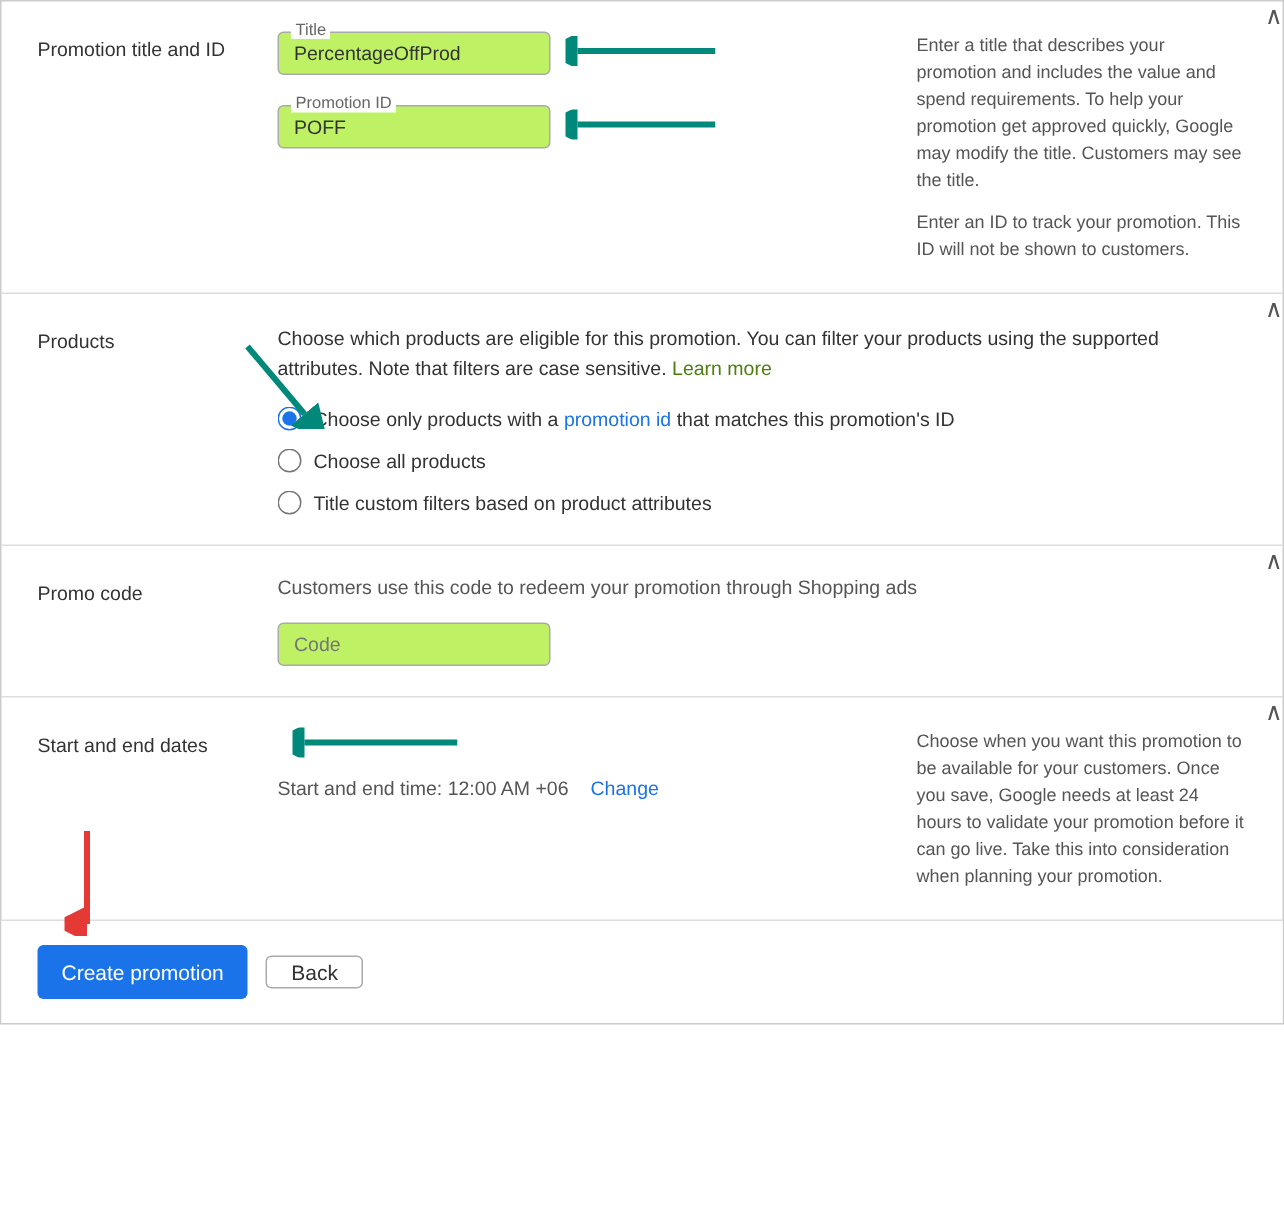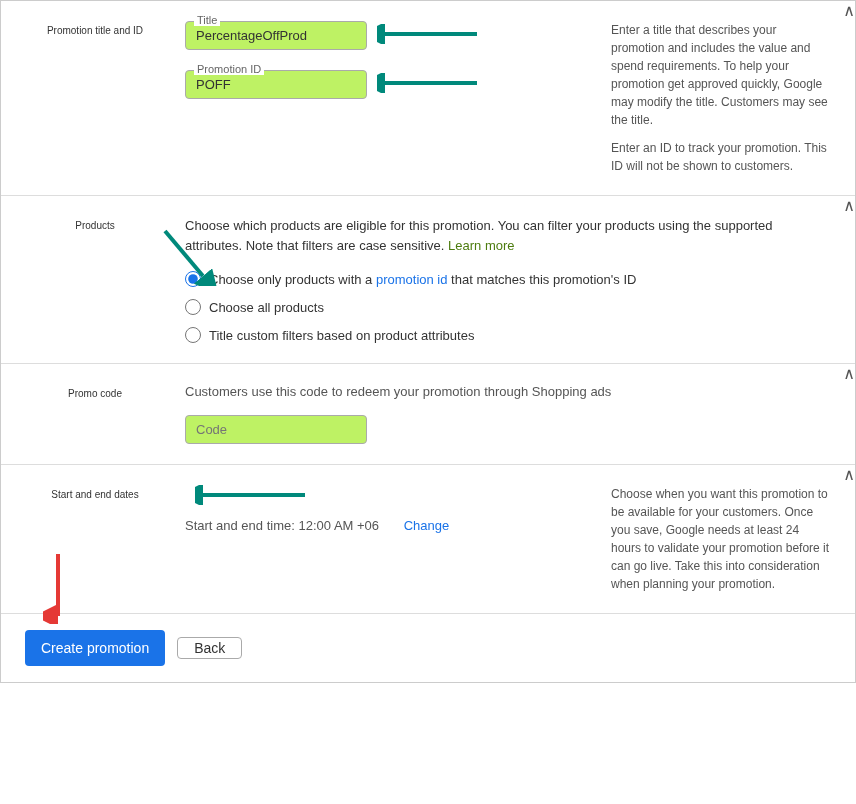--- a/index.html
+++ b/index.html
@@ -23,25 +23,24 @@
       border-bottom: 1px solid #ddd;
       padding: 20px 24px;
       display: flex;
       gap: 20px;
       position: relative;
     }
 
     .section-label {
       width: 140px;
       flex-shrink: 0;
-      font-size: 10px;
+      font-size: 13px;
       font-weight: 500;
       color: #333;
       padding-top: 4px;
-      text-align: center;
     }
 
     .section-content {
       flex: 1;
       position: relative;
     }
 
     .section-info {
       width: 220px;
       flex-shrink: 0;
@@ -158,21 +157,21 @@
 
     .date-time-info {
       margin-top: 10px;
       font-size: 13px;
       color: #555;
     }
 
     .change-link {
       color: #1a73e8;
       text-decoration: none;
-      margin-left: 21px;
+      margin-left: 11px;
     }
 
     
     .bottom-bar {
       padding: 16px 24px;
       display: flex;
       gap: 12px;
       align-items: center;
       background: #fff;
       position: relative;

